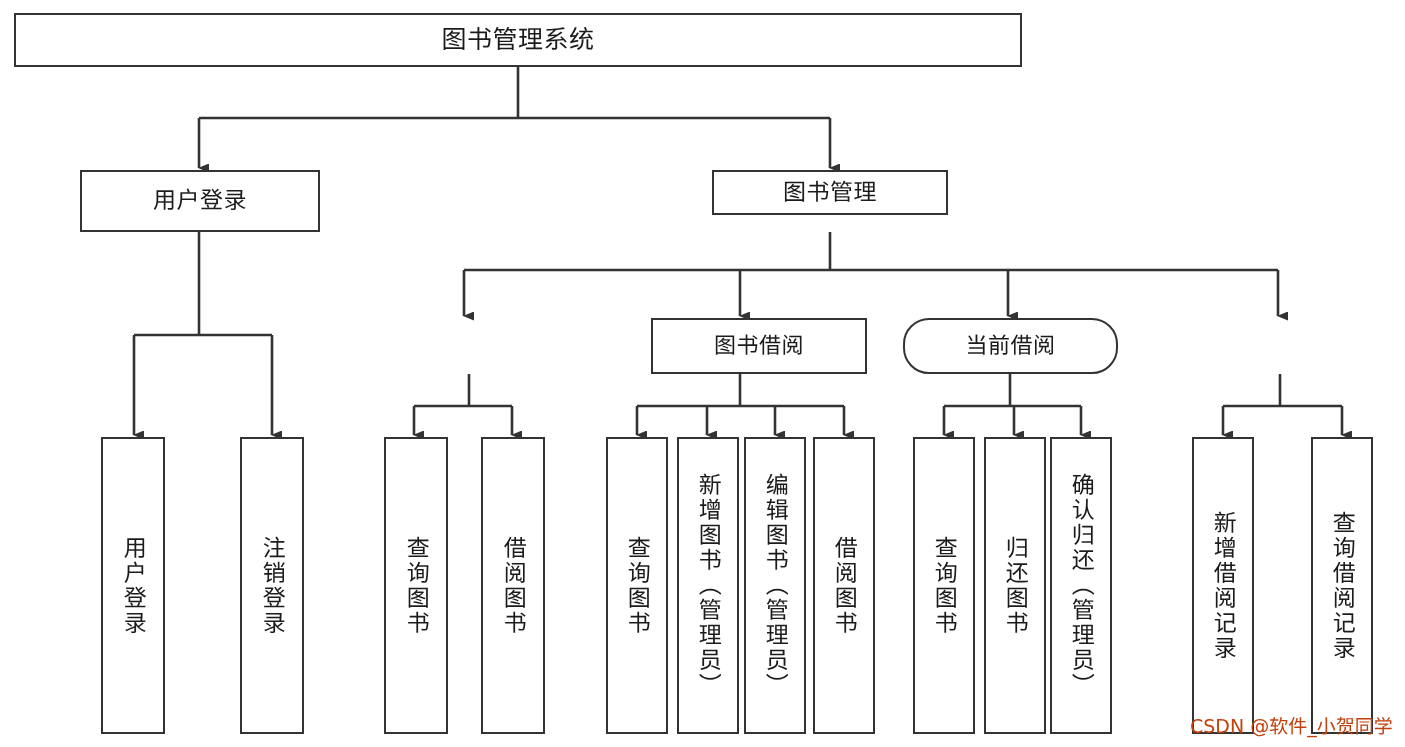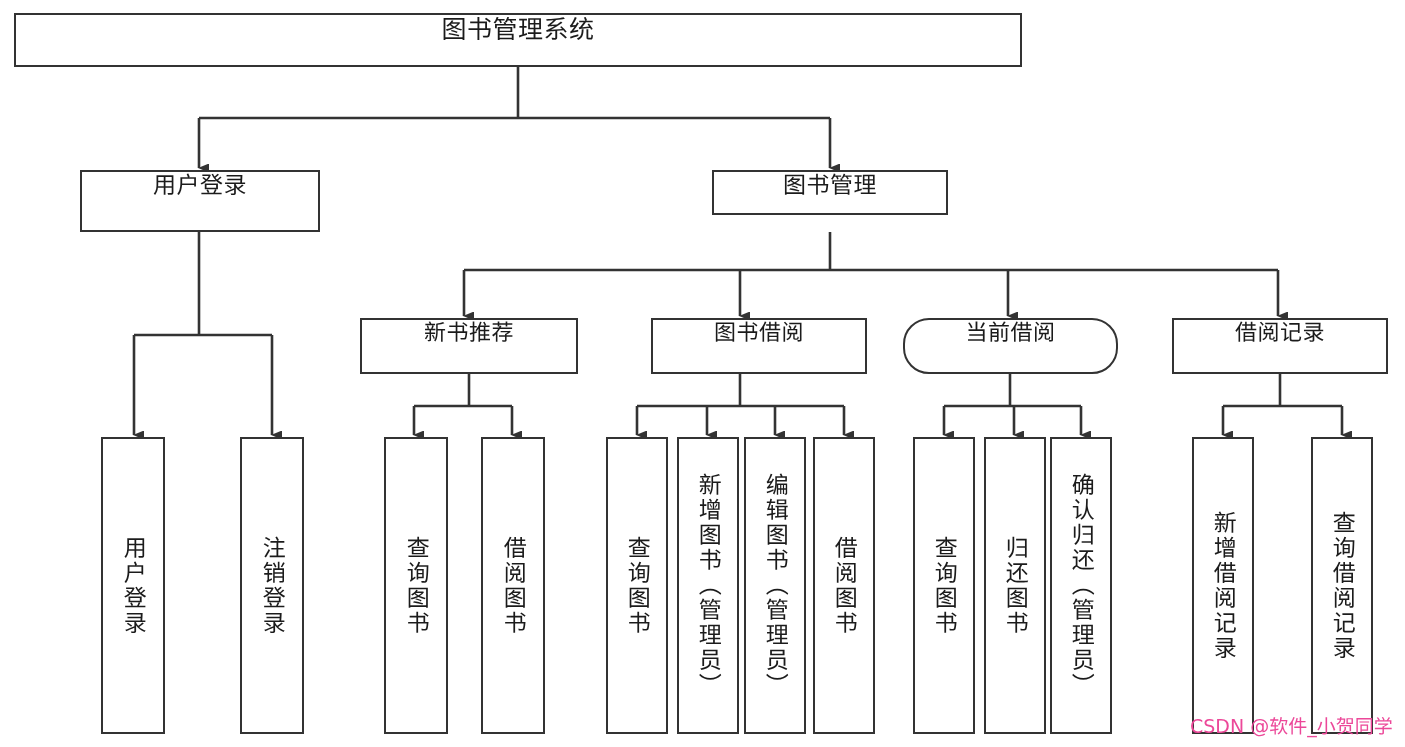--- a/index.html
+++ b/index.html
@@ -24,21 +24,21 @@
     top: 0;
     width: 1405px;
     height: 747px;
   }
   .node {
     position: absolute;
     box-sizing: border-box;
     background: #ffffff;
     border: 2px solid #333333;
     display: flex;
-    align-items: flex-start;
+    align-items: center;
     justify-content: center;
     z-index: 2;
   }
   .node-label {
     color: #1b1b1b;
     line-height: 1.18;
     letter-spacing: 0.5px;
     white-space: nowrap;
   }
   .node.root {
@@ -66,21 +66,21 @@
     line-height: 1.06;
     letter-spacing: 2px;
     white-space: nowrap;
     max-height: 100%;
   }
   #watermark {
     position: absolute;
     left: 1190px;
     top: 711px;
     font-size: 19px;
-    color: #ec4899;
+    color: #c2410c;
     white-space: nowrap;
     z-index: 3;
     font-family: "DejaVu Sans", "Liberation Sans", sans-serif;
   }
 </style>
 </head>
 <body>
 
 <div id="diagram-root">
 
@@ -131,31 +131,25 @@
     <span class="node-label">图书管理系统</span>
   </div>
 
   <div class="node level1" style="left: 80px; top: 170px; width: 240px; height: 62px;">
     <span class="node-label">用户登录</span>
   </div>
   <div class="node level1" style="left: 712px; top: 170px; width: 236px; height: 45px;">
     <span class="node-label">图书管理</span>
   </div>
 
-  <div class="node level2" style="left: 360px; top: 318px; width: 218px; height: 56px;">
-    <span class="node-label">新书推荐</span>
-  </div>
   <div class="node level2" style="left: 651px; top: 318px; width: 216px; height: 56px;">
     <span class="node-label">图书借阅</span>
   </div>
   <div class="node level2" style="left: 903px; top: 318px; width: 215px; height: 56px; border-radius: 26px;">
     <span class="node-label">当前借阅</span>
-  </div>
-  <div class="node level2" style="left: 1172px; top: 318px; width: 216px; height: 56px;">
-    <span class="node-label">借阅记录</span>
   </div>
 
   <div id="leaf-container">
       <div class="node leaf" style="left: 101px; top: 437px; width: 64px; height: 297px;">
         <span class="node-label">用户登录</span>
       </div>
       <div class="node leaf" style="left: 240px; top: 437px; width: 64px; height: 297px;">
         <span class="node-label">注销登录</span>
       </div>
       <div class="node leaf" style="left: 384px; top: 437px; width: 64px; height: 297px;">

